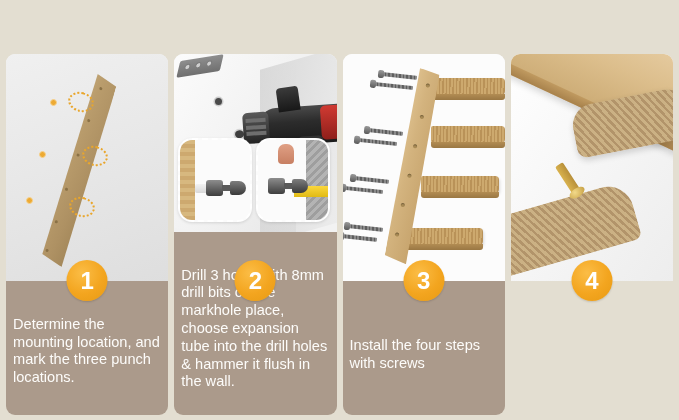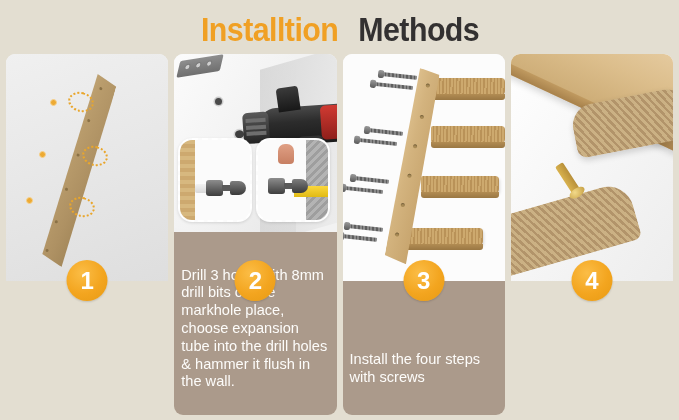--- a/index.html
+++ b/index.html
@@ -78,21 +78,21 @@
     flex: 1;
     background: #ab9a8b;
     border-radius: 0 0 9px 9px;
     color: #fdfcfa;
     font-size: 14.6px;
     line-height: 1.22;
     padding: 17px 7px 6px 7px;
     overflow: visible;
     white-space: pre-line;
   }
-  .panel-caption.cap-bottom { display: flex; align-items: flex-end; padding-bottom: 28px; }
+  .panel-caption.cap-bottom { display: flex; align-items: flex-end; padding-bottom: 42px; }
   .panel-caption.cap-mid    { display: flex; align-items: flex-end; padding-bottom: 33px; }
   .cap-text { display: block; }
 
   
   .badge {
     position: absolute;
     top: 206px;
     left: 50%;
     transform: translateX(-50%);
     width: 41px;
@@ -334,24 +334,20 @@
     content:""; position:absolute; left:-4px; bottom:-6px;
     width:17px; height:9px; border-radius:50%;
     background: radial-gradient(circle at 40% 35%,#f2d98a,#c29a3b);
   }
 </style>
 </head>
 <body>
 
 <div class="poster">
 
-  <div class="title-bar">
-    <span class="title-word title-accent">Installtion</span>
-    <span class="title-word title-rest">Methods</span>
-  </div>
 
   <div class="panels">
 
     <div class="panel">
       <div class="panel-photo">
         <div class="wall-1"></div>
         <div class="plate">
           <div class="plate-hole" style="left:18px; top:12px;"></div>
           <div class="plate-hole" style="left:14px; top:46px;"></div>
           <div class="plate-hole" style="left:12px; top:82px;"></div>
@@ -360,20 +356,23 @@
           <div class="plate-hole" style="left:5px;  top:182px;"></div>
         </div>
         <div class="ring" style="left:62px; top:38px;"></div>
         <div class="ring" style="left:76px; top:92px;"></div>
         <div class="ring" style="left:63px; top:143px;"></div>
         <div class="dot-mark" style="left:44px; top:45px;"></div>
         <div class="dot-mark" style="left:33px; top:97px;"></div>
         <div class="dot-mark" style="left:20px; top:143px;"></div>
       </div>
       <div class="badge">1</div>
+      <div class="panel-caption">
+        <span class="cap-text">Determine the mounting location, and mark the three punch locations.</span>
+      </div>
     </div>
 
     <div class="panel">
       <div class="panel-photo">
         <div class="wall-2"></div>
         <div class="wall-2-face"></div>
         <div class="wall-2-shadow"></div>
         <div class="bracket-top">
           <i style="left:6px;"></i>
             <i style="left:17px;"></i>

